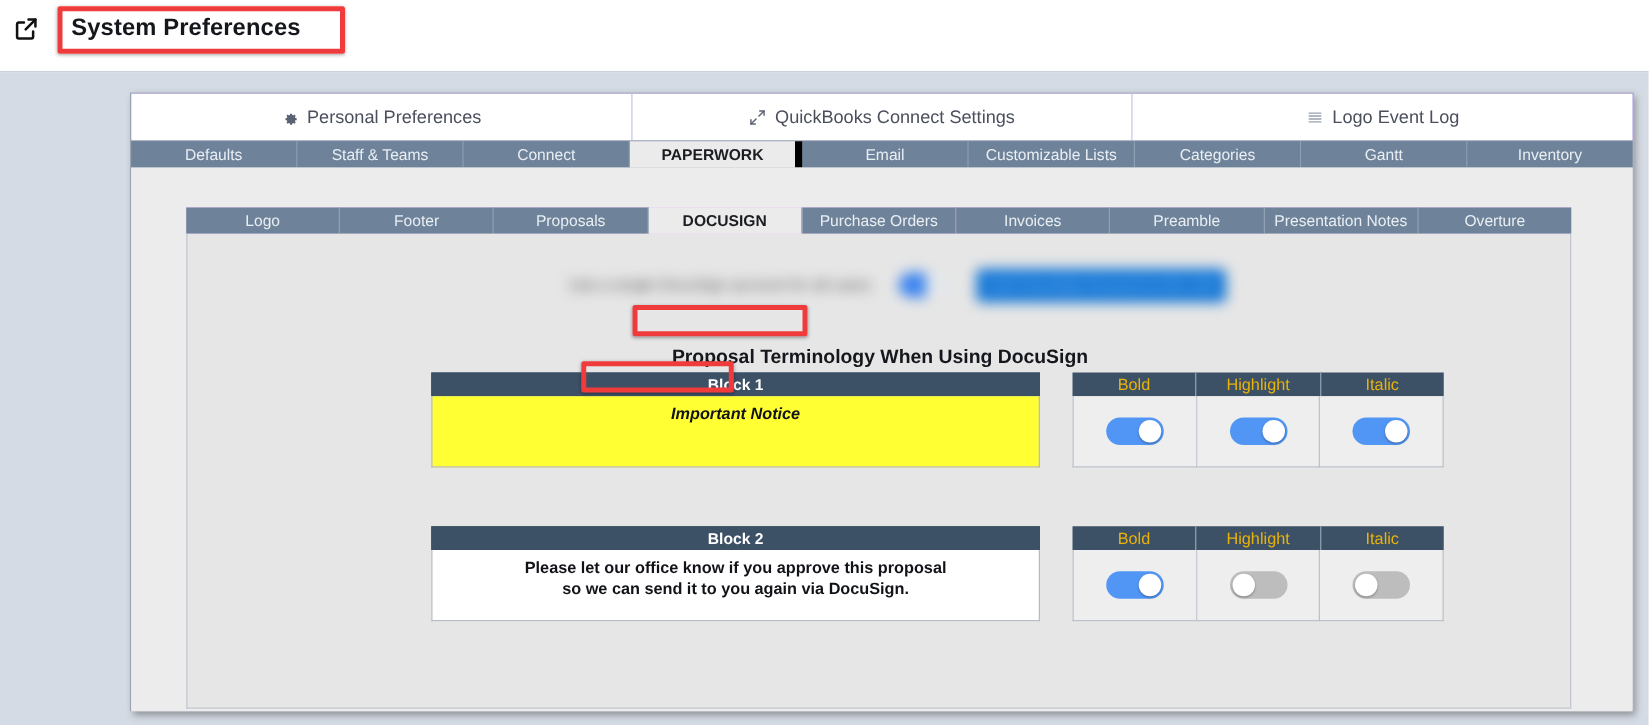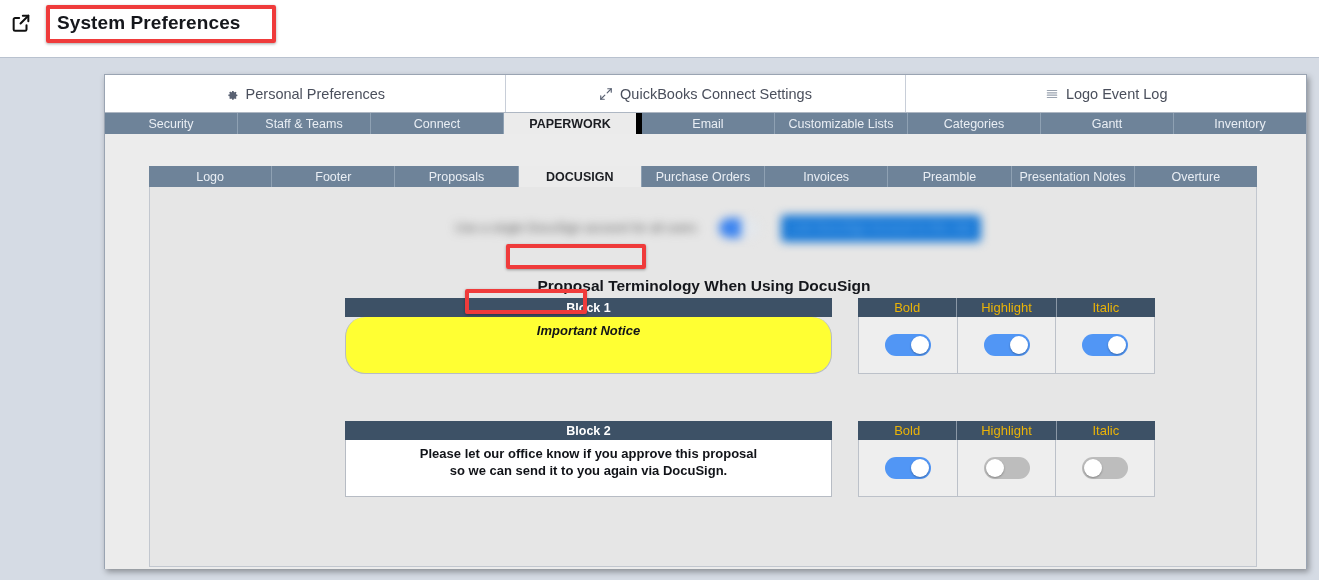--- a/index.html
+++ b/index.html
@@ -173,21 +173,21 @@
     border: 1px solid #b7bcc4; border-top: none;
     display: flex; align-items: flex-start; justify-content: center;
     padding-top: 5px;
     text-align: center;
     font-size: 13px; color: #111318;
     line-height: 17px;
     background: #ffffff;
   }
   .block-text.hl { background: #ffff33; }
   .block-text.bold { font-weight: bold; }
-  .block-text.italic { font-style: italic; border-radius: 20px; }
+  .block-text.italic { font-style: italic; }
 
   
   .tg-panel { position: absolute; top: 0; left: 513px; width: 297px; }
   .tg-headrow { display: flex; height: 19px; }
   .tg-head {
     flex: 1 1 0; background: #3d5166;
     display: flex; align-items: center; justify-content: center;
     font-size: 13px; font-weight: normal; color: #eab308;
     border-right: 1px solid #8a97a6;
   }
@@ -270,21 +270,21 @@
               <path d="M4 10h16"></path>
               <path d="M4 14h16"></path>
               <path d="M4 18h16"></path>
           </svg>
         </span>
         <span>Logo Event Log</span>
       </div>
     </div>
 
     <div class="tabrow2">
-      <div class="tab2">Security</div>
+      <div class="tab2">Defaults</div>
       <div class="tab2">Staff &amp; Teams</div>
       <div class="tab2">Connect</div>
       <div class="tab2 active">PAPERWORK</div>
       <div class="tab2">Email</div>
       <div class="tab2">Customizable Lists</div>
       <div class="tab2">Categories</div>
       <div class="tab2">Gantt</div>
       <div class="tab2">Inventory</div>
     </div>
 

